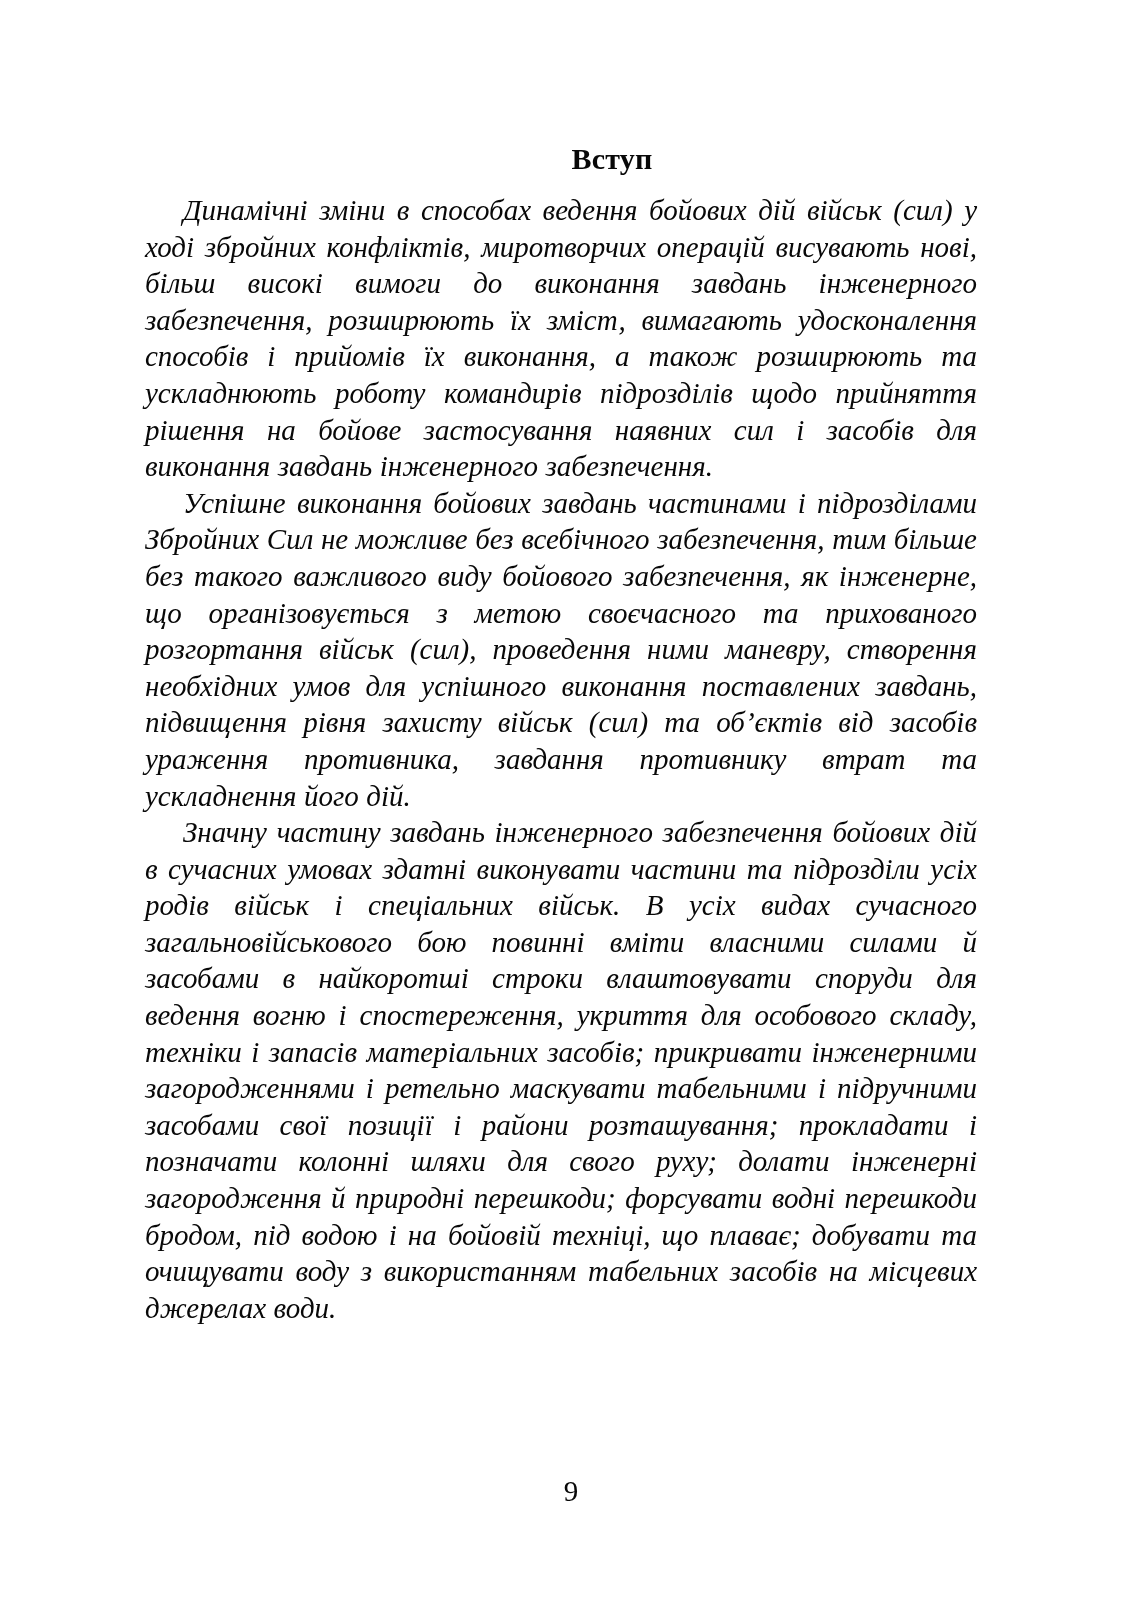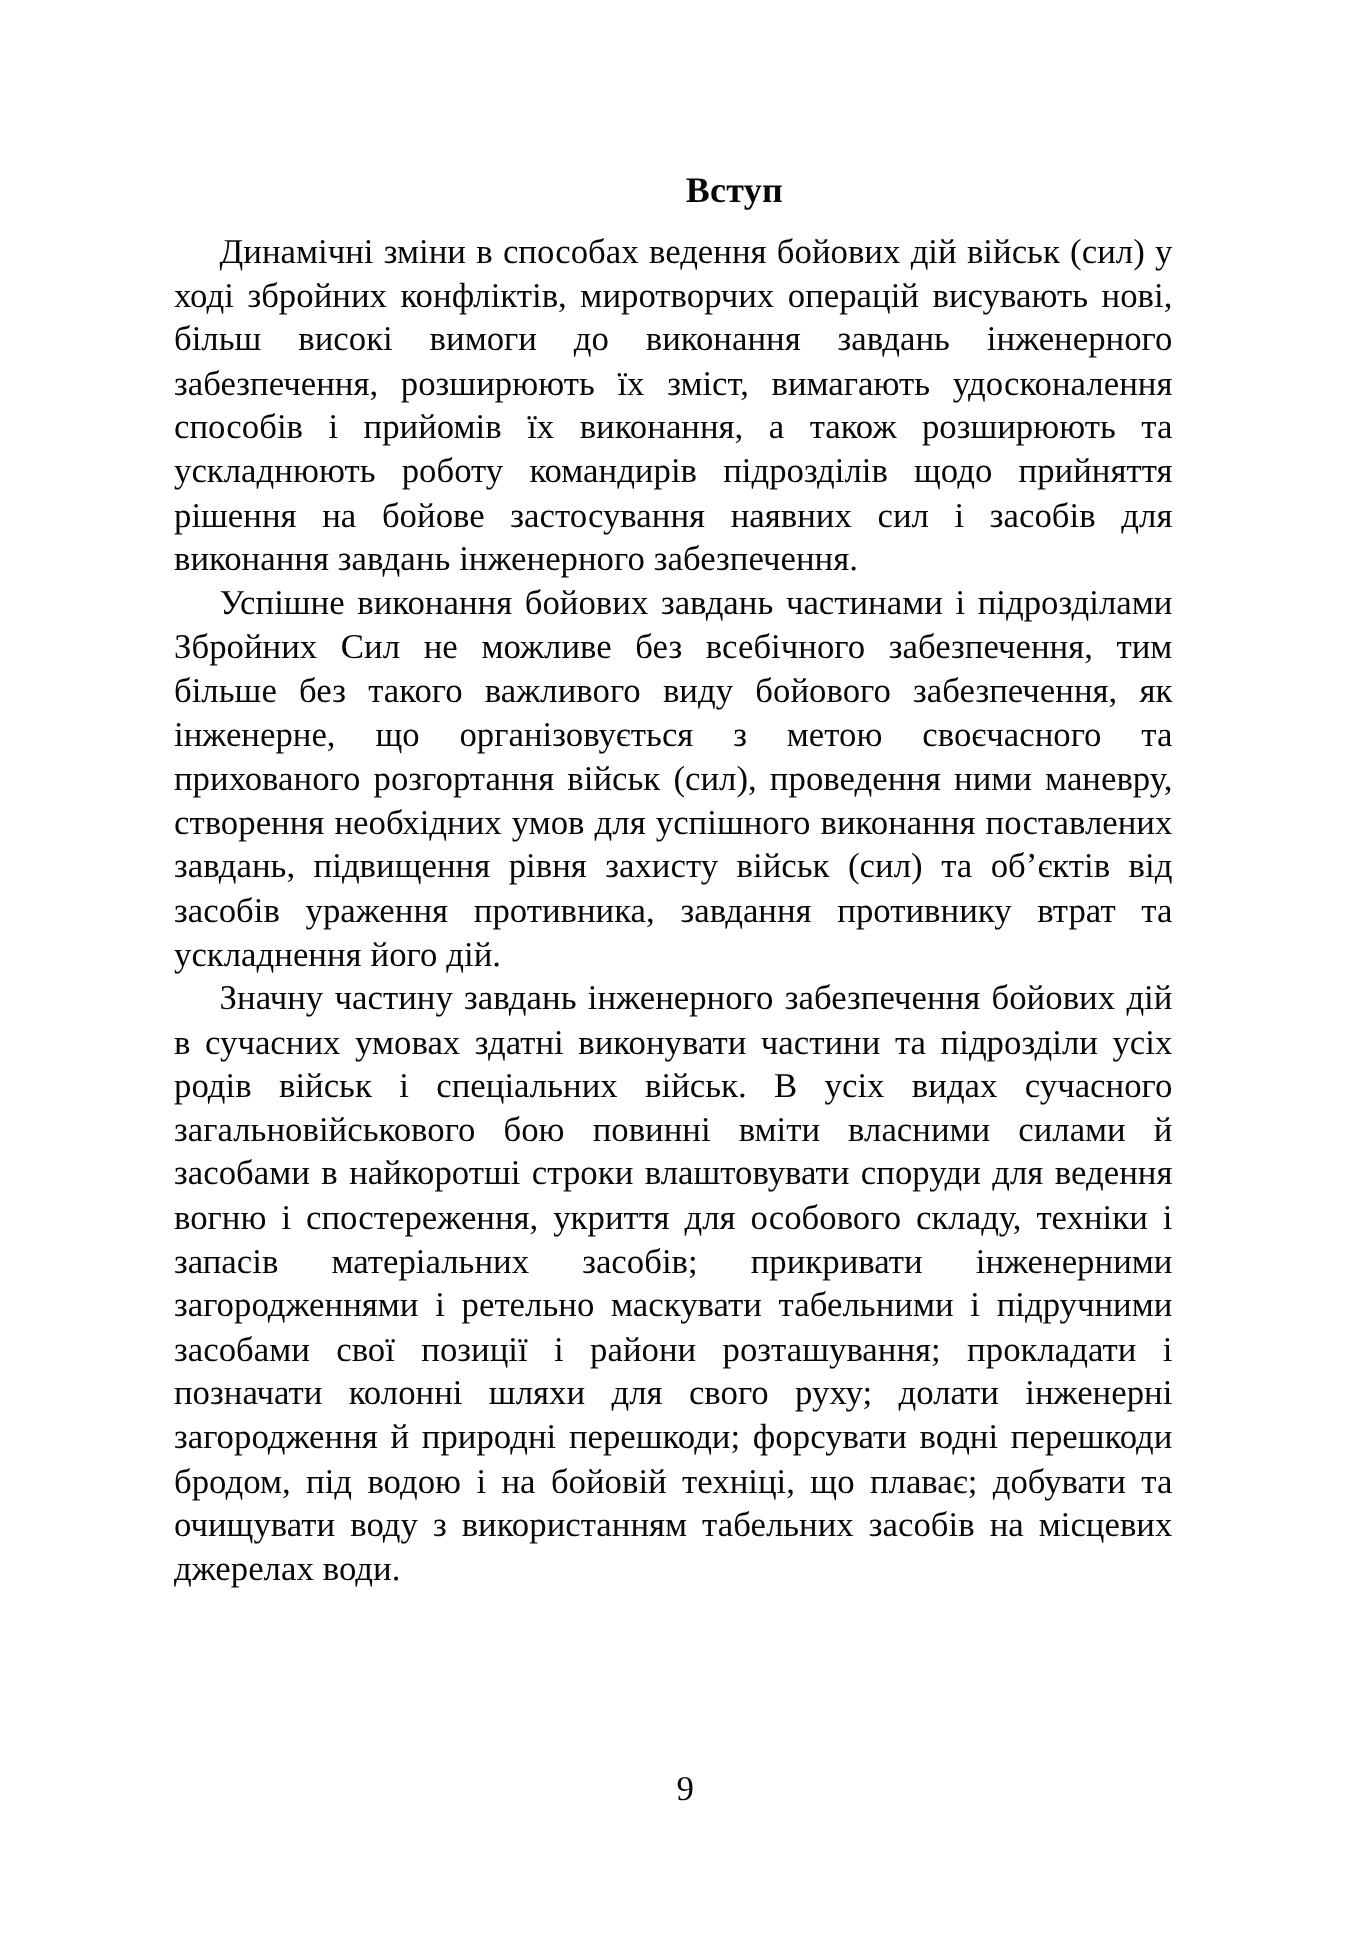--- a/index.html
+++ b/index.html
@@ -34,20 +34,21 @@
     line-height: 1.1;
     padding-left: 41px;
   }
 
   
   .body-text {
     position: absolute;
     top: 192px;
     left: 145px;
     width: 832px;
+    font-style: italic;
   }
 
   .para {
     margin: 0;
     text-align: justify;
     text-align-last: left;
     text-justify: inter-word;
     font-size: 29px;
     line-height: 36.6px;
     text-indent: 38px;

